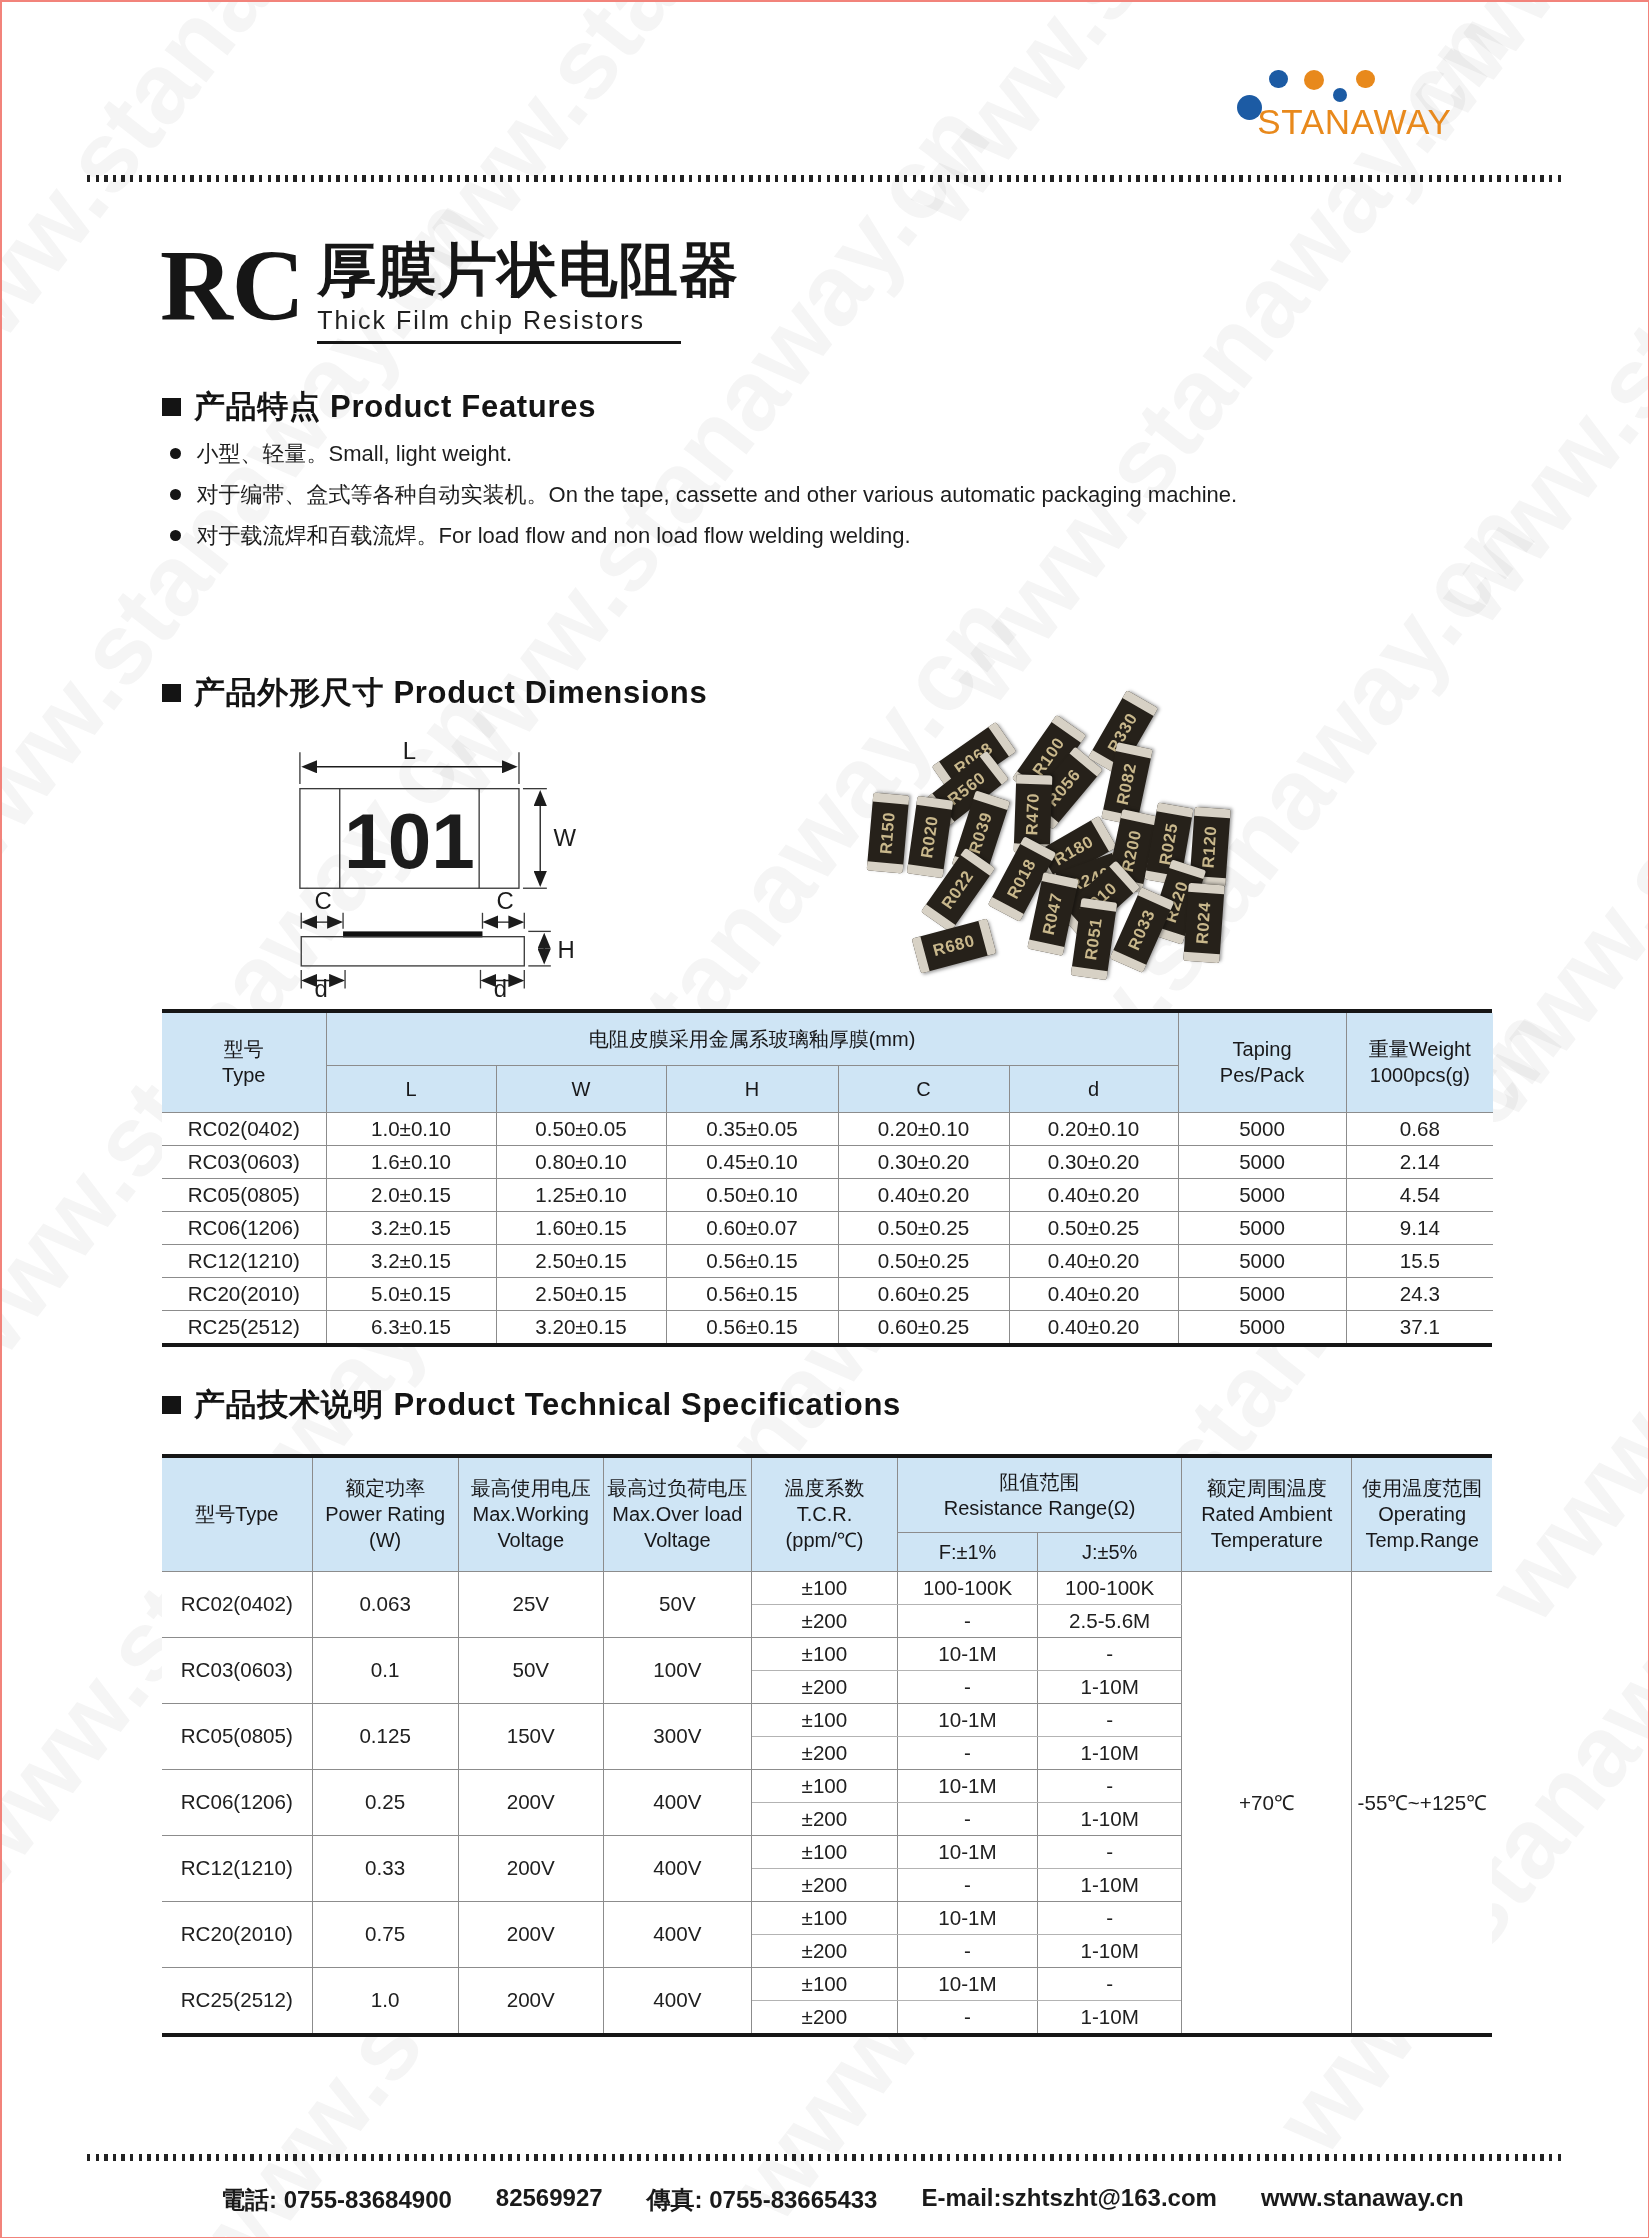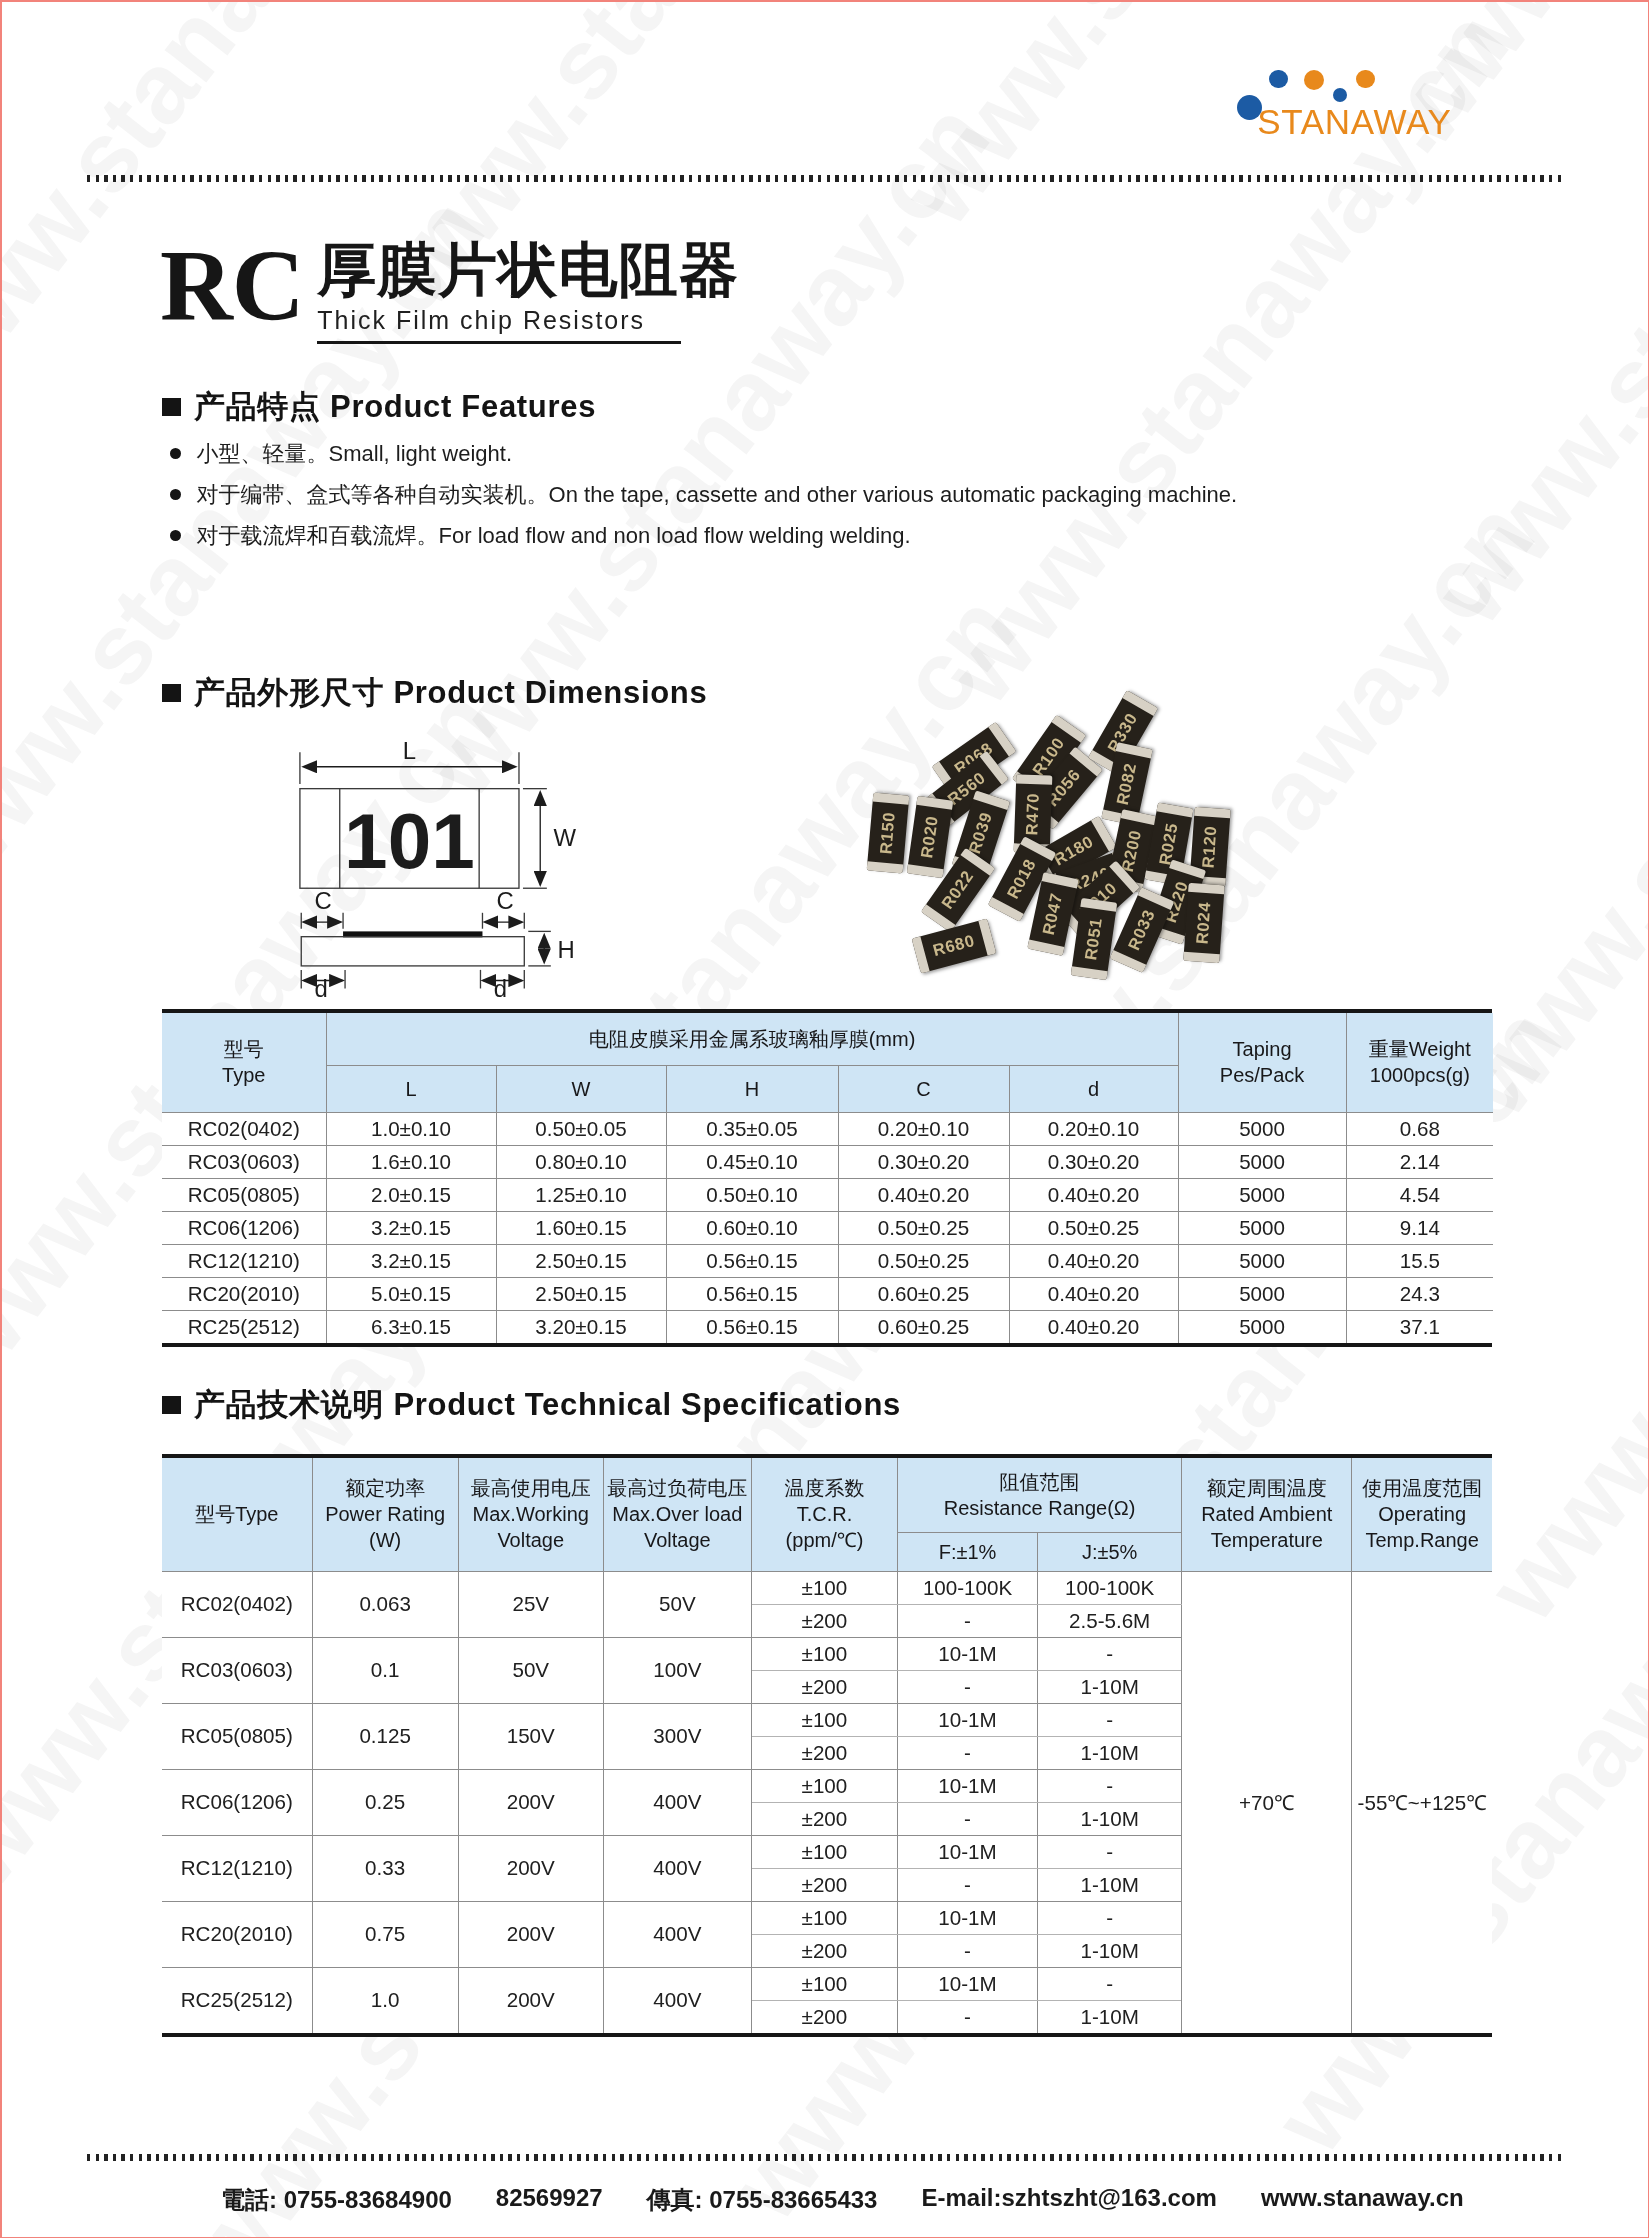--- a/index.html
+++ b/index.html
@@ -338,21 +338,21 @@
             <td>0.50±0.10</td>
             <td>0.40±0.20</td>
             <td>0.40±0.20</td>
             <td>5000</td>
             <td>4.54</td>
           </tr>
           <tr>
             <td>RC06(1206)</td>
             <td>3.2±0.15</td>
             <td>1.60±0.15</td>
-            <td>0.60±0.10</td>
+            <td>0.60±0.07</td>
             <td>0.50±0.25</td>
             <td>0.50±0.25</td>
             <td>5000</td>
             <td>9.14</td>
           </tr>
           <tr>
             <td>RC12(1210)</td>
             <td>3.2±0.15</td>
             <td>2.50±0.15</td>
             <td>0.56±0.15</td>

